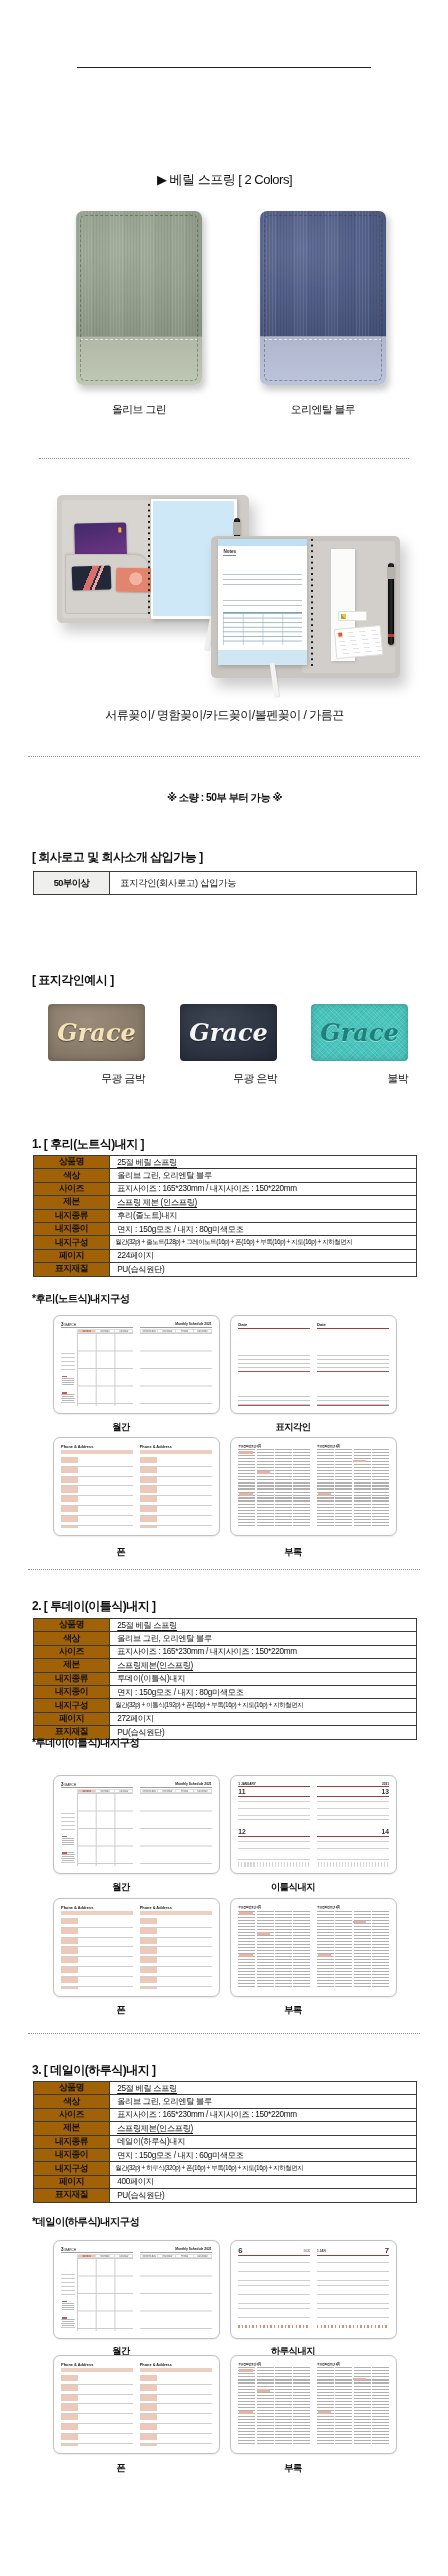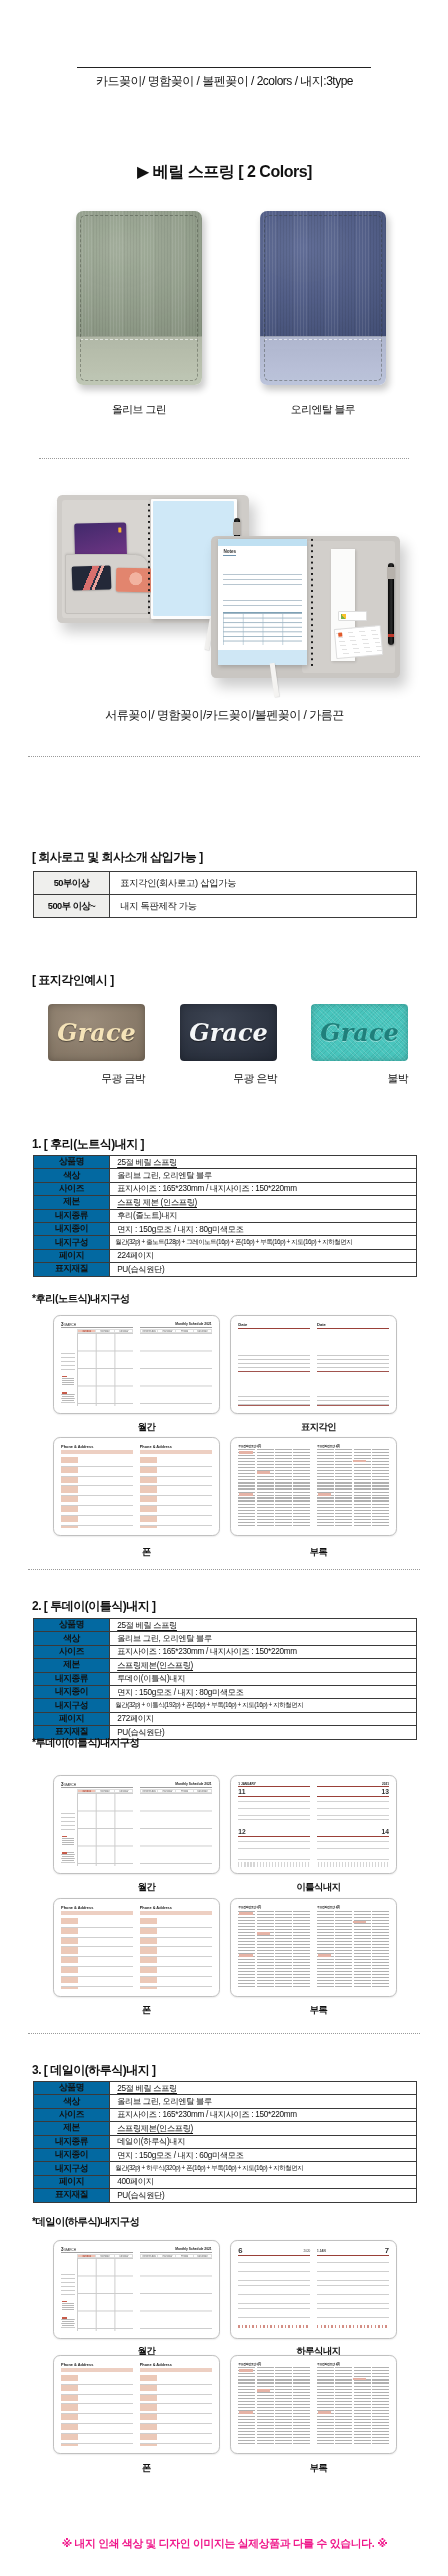--- a/index.html
+++ b/index.html
@@ -16,21 +16,21 @@
   #canvas{position:relative;width:449px;height:2759px;margin:0 auto;background:#fff;overflow:hidden}
   .abs{position:absolute}
   .ctr{left:0;width:449px;text-align:center}
 
   
   .title{top:35px;font-size:23px;font-weight:800;letter-spacing:-0.5px}
   .title .t-sub{font-weight:400;font-size:19.6px;letter-spacing:-1px}
   .title-line{top:67px;left:77px;width:294px;border-top:1px solid #222}
   .subtitle{top:73px;font-size:12px;letter-spacing:-0.5px}
 
-  .colors-heading{top:162px;font-size:16px;font-weight:700;letter-spacing:-0.5px}
+  .colors-heading{top:171px;font-size:13px;font-weight:400;letter-spacing:-0.5px}
 
   
   .cover{top:211px;height:174px;width:126px;border-radius:7.2px;overflow:hidden;
          box-shadow:2.1px 4.1px 7.2px rgba(0,0,0,.22)}
   .cover.olive{left:76px}.cover.blue{left:260px}
   .cover .top{height:72%;
     background:
       repeating-linear-gradient(90deg, rgba(255,255,255,.09) 0 0.5px, rgba(0,0,0,0) 0.5px 1.5px, rgba(0,0,0,.05) 1.5px 2.1px, rgba(0,0,0,0) 2.1px 3.1px),
       radial-gradient(120% 90% at 35% 30%, rgba(255,255,255,.14), rgba(0,0,0,.10)),
       var(--cover-olive-top)}
@@ -109,21 +109,21 @@
   .h-s2{top:1598px;left:32px}
   .h-s3{top:2062px;left:32px}
   .subhead{font-size:10.3px;font-weight:700;letter-spacing:-0.5px}
   .sh-s1{top:1292px;left:32px}
   .sh-s2{top:1736px;left:32px}
   .sh-s3{top:2215px;left:32px}
 
   table{position:absolute;left:33px;width:384px;border-collapse:collapse;table-layout:fixed;background:#fff}
   table,th,td{border:0.5px solid #3a3a3a}
   table{border:1px solid #262626}
-  th{width:76px;font-size:8.8px;font-weight:700;text-align:center;background:#0369a1;letter-spacing:-0.5px}
+  th{width:76px;font-size:8.8px;font-weight:700;text-align:center;background:#a16207;letter-spacing:-0.5px}
   td{font-size:8.2px;padding-left:7.2px;letter-spacing:-0.3px}
   .qtable{top:871px}
   .qtable th{background:#efefed;font-size:9.3px}
   .qtable th,.qtable td{height:23px}
   .qtable td{font-size:9.3px;padding-left:10.3px}
   .spec th,.spec td{height:13.4px}
   .spec .u{text-decoration:underline;text-underline-offset:1.5px}
   .spec .sm{font-size:6.4px;padding-left:5.2px;letter-spacing:-0.4px}
   .t-s1{top:1155px}.t-s2{top:1618px}.t-s3{top:2081px}
 
@@ -139,21 +139,21 @@
   .g0 .grace-word{color:var(--grace-gold-fg);text-shadow:0 0.5px 1px rgba(0,0,0,.45)}
   .g1 .grace-word{color:var(--grace-silver-fg);text-shadow:0 0.5px 1px rgba(0,0,0,.5)}
   .g2 .grace-word{color:var(--grace-teal-fg);text-shadow:0 0.5px 0 rgba(255,255,255,.35)}
   .grace-label{top:1072px;width:97px;text-align:right;font-size:10.8px;letter-spacing:-0.5px}
   .gl0{left:48px}.gl1{left:180px}.gl2{left:311px}
 
   .comp-heading{top:1092px;font-size:16.5px;font-weight:800;letter-spacing:-0.8px}
 
   
   .trow{position:absolute;left:50px;width:350px;display:flex;gap:10.3px;justify-content:center}
-  .tlabels{position:absolute;left:52px;width:350px;display:flex;gap:5px;justify-content:flex-end}
+  .tlabels{position:absolute;left:32px;width:350px;display:flex;gap:5px;justify-content:center}
   .tlabels span{width:167px;text-align:center;font-size:9.3px;font-weight:700;letter-spacing:-0.5px}
   .r-s1a{top:1315px}.l-s1a{top:1421px}.r-s1b{top:1437px}.l-s1b{top:1546px}
   .r-s2a{top:1775px}.l-s2a{top:1881px}.r-s2b{top:1898px}.l-s2b{top:2004px}
   .r-s3a{top:2240px}.l-s3a{top:2345px}.r-s3b{top:2355px}.l-s3b{top:2462px}
   .tcard{position:relative;width:167px;height:99px;background:#fff;border:0.5px solid #c0c0c0;border-radius:7.2px;box-shadow:0 0.5px 1.5px rgba(0,0,0,.08)}
   .pg{position:absolute;top:6.2px;bottom:6.2px;width:72px}
   .pg.l{left:7.2px}.pg.r{right:7.2px}
 
   
   .mhead{position:absolute;top:0;left:0;right:0;height:6.2px;border-bottom:0.5px solid #a0a0a0;font-size:3.1px;color:#222}
@@ -216,21 +216,20 @@
   .dweek{position:absolute;bottom:4.1px;left:0;right:0;height:2.6px;background:repeating-linear-gradient(90deg,#c4695c 0 1.5px,transparent 1.5px 3.6px);opacity:.75}
 
   .warning{top:2537px;font-size:10.8px;font-weight:700;letter-spacing:-0.3px;color:var(--accent-pink)}
 </style>
 </head>
 <body>
 
 <div id="canvas">
 
   <div class="abs title-line"></div>
-  <div class="abs ctr subtitle">카드꽂이/ 명함꽂이 / 볼펜꽂이 / 2colors /  내지:3type</div>
 
   <div class="abs ctr colors-heading">▶ 베릴 스프링 [ 2 Colors]</div>
 
   <figure class="abs cover olive">
     <div class="top"></div>
     <div class="bottom"></div>
     <div class="stitch"></div>
   </figure>
   <figure class="abs cover blue">
     <div class="top"></div>
@@ -272,32 +271,29 @@
       <div class="bizcard bc-b"></div>
       <div class="pen pen2">
           <i class="clip"></i>
         </div>
       <div class="ribbon rb2"></div>
     </div>
   </div>
 
   <div class="abs ctr photo-caption">서류꽂이/ 명함꽂이/카드꽂이/볼펜꽂이 / 가름끈</div>
   <div class="abs divider d2"></div>
+  <div class="abs ctr qty-note">※ 소량 : 50부 부터 가능 ※</div>
 
   <h3 class="abs sec-head h-logo">[ 회사로고 및 회사소개 삽입가능 ]</h3>
   <table class="qtable">
     <tbody>
         <tr>
           <th>50부이상</th>
           <td>표지각인(회사로고) 삽입가능</td>
         </tr>
-    <tr>
-          <th>500부 이상~</th>
-          <td>내지 독판제작 가능</td>
-        </tr>
   </tbody>
     </table>
 
   <h3 class="abs sec-head h-engrave">[ 표지각인예시 ]</h3>
   <div class="abs grace g0">
       <span class="grace-word">Grace</span>
     </div>
   <div class="abs grace g1">
       <span class="grace-word">Grace</span>
     </div>
@@ -716,16 +712,15 @@
     <b class="chip c4"></b>
     <b class="chip c3"></b>
   </div>
 </div>
   </div>
   <div class="tlabels l-s3b">
       <span>폰</span>
       <span>부록</span>
     </div>
 
-  <div class="abs ctr warning">※  내지 인쇄 색상 및 디자인 이미지는 실제상품과 다를 수 있습니다.  ※</div>
 
 </div>
 
 
 </body></html>

